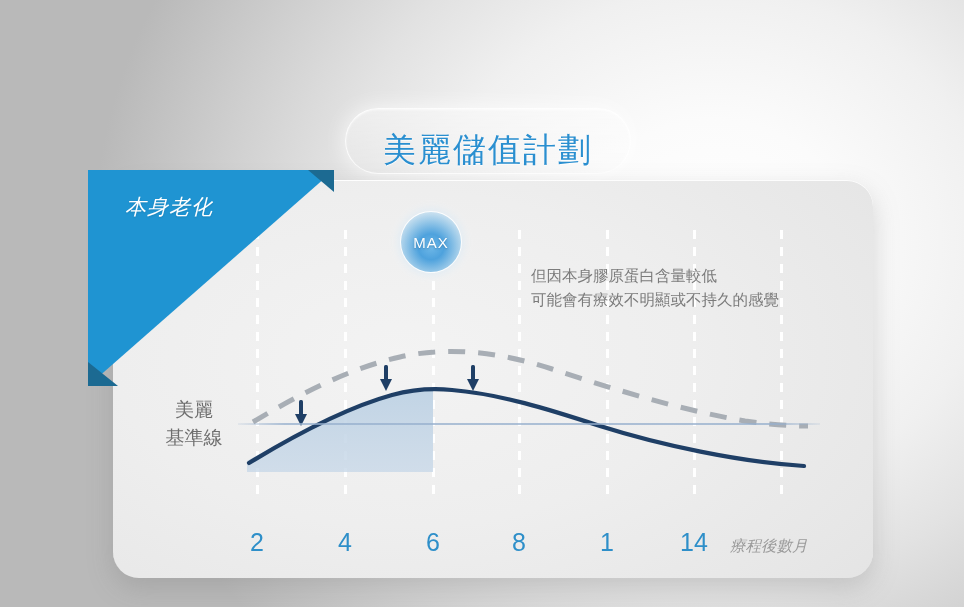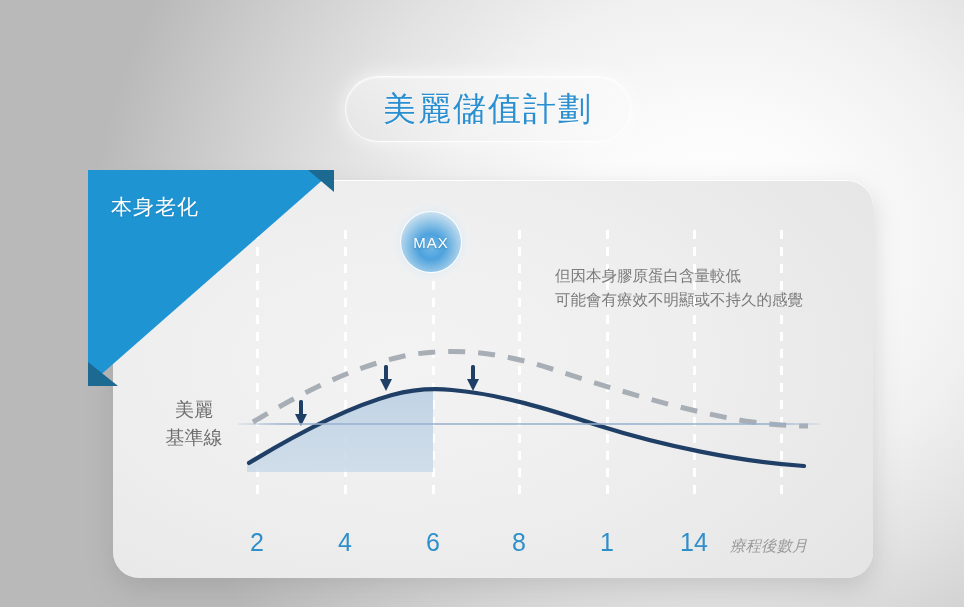--- a/index.html
+++ b/index.html
@@ -12,27 +12,27 @@
     position:relative;
     width:964px; height:607px;
     background:
       radial-gradient(ellipse 620px 560px at 74% 40%, #ffffff 0%, #fbfbfb 22%, #f0f0f0 45%, #e2e2e2 62%, #cfcfcf 80%, #b9b9b9 100%),
       linear-gradient(100deg, #a9a9a9 0%, #c8c8c8 20%, #e8e8e8 48%, #f7f7f7 68%, #ededed 100%);
     overflow:hidden;
   }
 
   
   #title-pill {
-    position:absolute; left:345px; top:76px;
+    position:absolute; left:345px; top:108px;
     width:286px; height:66px;
     border-radius:34px;
     border:1px solid rgba(255,255,255,0.85);
     background:linear-gradient(180deg, rgba(255,255,255,0.42), rgba(255,255,255,0.10));
     box-shadow:0 0 22px rgba(255,255,255,0.75), inset 0 1px 2px rgba(255,255,255,0.6);
-    display:flex; align-items:center; justify-content:center;
+    display:flex; align-items:flex-end; justify-content:center;
   }
   #title-text {
     font-size:33px; letter-spacing:2px;
     color:#2a8fd0;
     text-shadow:0 1px 1px rgba(255,255,255,0.9);
     white-space:nowrap;
   }
 
   
   #card {
@@ -60,24 +60,25 @@
     background:#1c6a92;
     clip-path:polygon(0 0, 100% 0, 100% 100%);
   }
   #banner-fold-bl {
     position:absolute; left:0; bottom:0;
     width:30px; height:24px;
     background:#1c6a92;
     clip-path:polygon(0 0, 0 100%, 100% 100%);
   }
   #banner-text {
-    position:absolute; left:23px; top:22px;
+    position:absolute; left:37px; top:22px;
     color:#ffffff; font-size:21px; line-height:1.42;
     letter-spacing:1px;
     text-shadow:0 1px 2px rgba(0,0,0,0.12);
+    font-style:italic;
   }
 
   
   #chart { position:absolute; left:0; top:0; width:964px; height:607px; }
 
   .grid-line {
     position:absolute; top:230px; height:272px; width:3px;
     background:repeating-linear-gradient(180deg,#ffffff 0 9px, rgba(255,255,255,0) 9px 17px);
   }
 
@@ -104,21 +105,21 @@
   #max-label {
     color:#ffffff; font-size:15px; letter-spacing:1px;
     text-shadow:0 1px 2px rgba(40,90,130,0.45);
   }
 
   .annot {
     position:absolute; color:#7b7b7b; font-size:15.5px; line-height:1.55;
     white-space:pre-line;
   }
   #annot-left  { left:272px; top:264px; }
-  #annot-right { left:531px; top:264px;margin-left:24px; }
+  #annot-right { left:531px; top:264px; }
 
   .axis-num {
     position:absolute; top:528px; width:60px; text-align:center;
     color:#2e8fc9; font-size:25px;
   }
   #axis-caption {
     position:absolute; left:730px; top:536px;
     color:#9a9a9a; font-size:15.5px; white-space:nowrap;font-style:italic;
   }
 </style>

